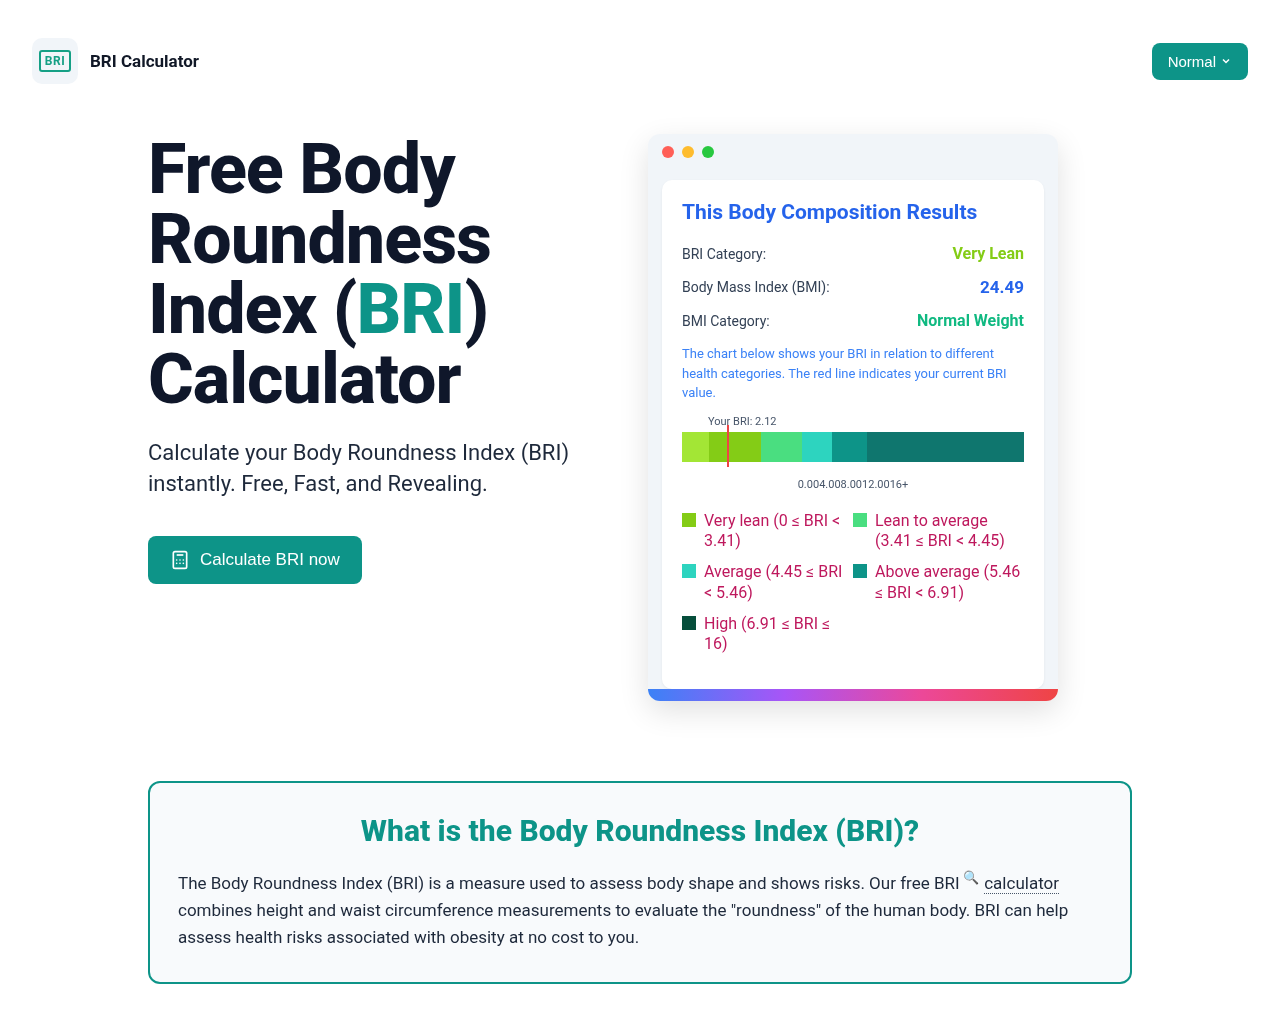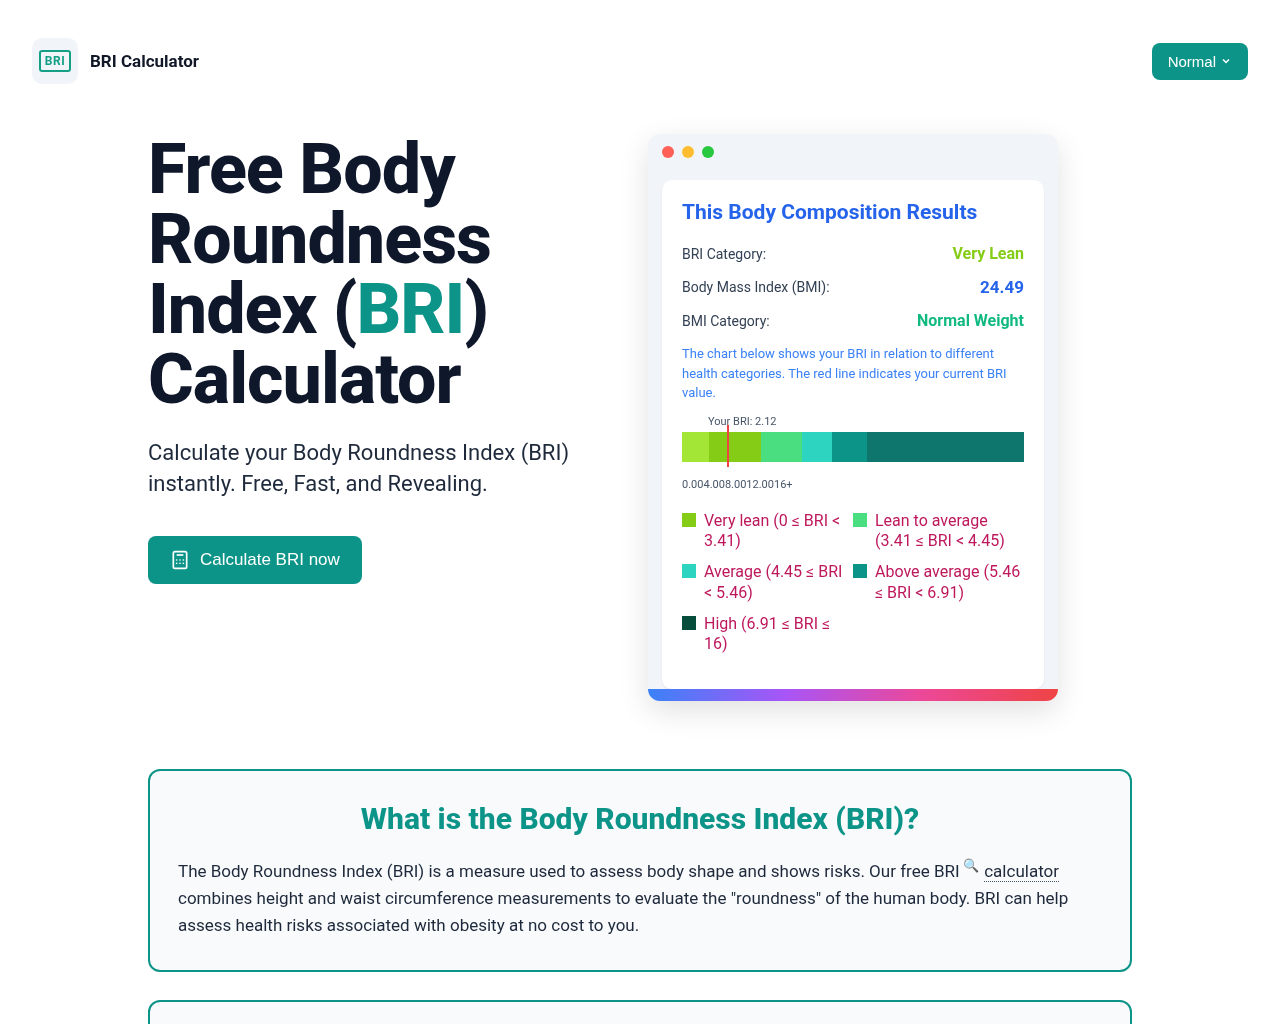--- a/index.html
+++ b/index.html
@@ -141,21 +141,21 @@
   .s6 { background: #0f766e; width: 46%; }
   .indicator {
     position: absolute;
     left: 13.25%;
     top: -7px;
     width: 2px;
     height: 42px;
     background: #ef4444;
   }
   .ticks {
-    display: flex; justify-content: flex-start;
+    display: flex; justify-content: center;
     font-size: 11px; color: #475569;
     margin-top: 16px;
   }
   .legend {
     margin-top: 20px;
     display: flex; flex-wrap: wrap;
     font-size: 16px; color: #be185d;
   }
   .leg-item {
     width: 50%;
@@ -171,21 +171,21 @@
   .sw4 { background: #0d9488; }
   .sw5 { background: #064e3b; }
   
   .gradient-strip {
     height: 12px;
     background: linear-gradient(90deg, #3b82f6, #a855f7, #ec4899, #ef4444);
   }
   
   
   .info-box {
-    margin: 28px 148px;
+    margin: 40px 148px;
     border: 2px solid #0d9488;
     background: #f8fafc;
     border-radius: 12px;
     padding: 30px 28px;
   }
   .info-title {
     color: #0d9488;
     font-weight: 800;
     font-size: 30px;
     text-align: center;

